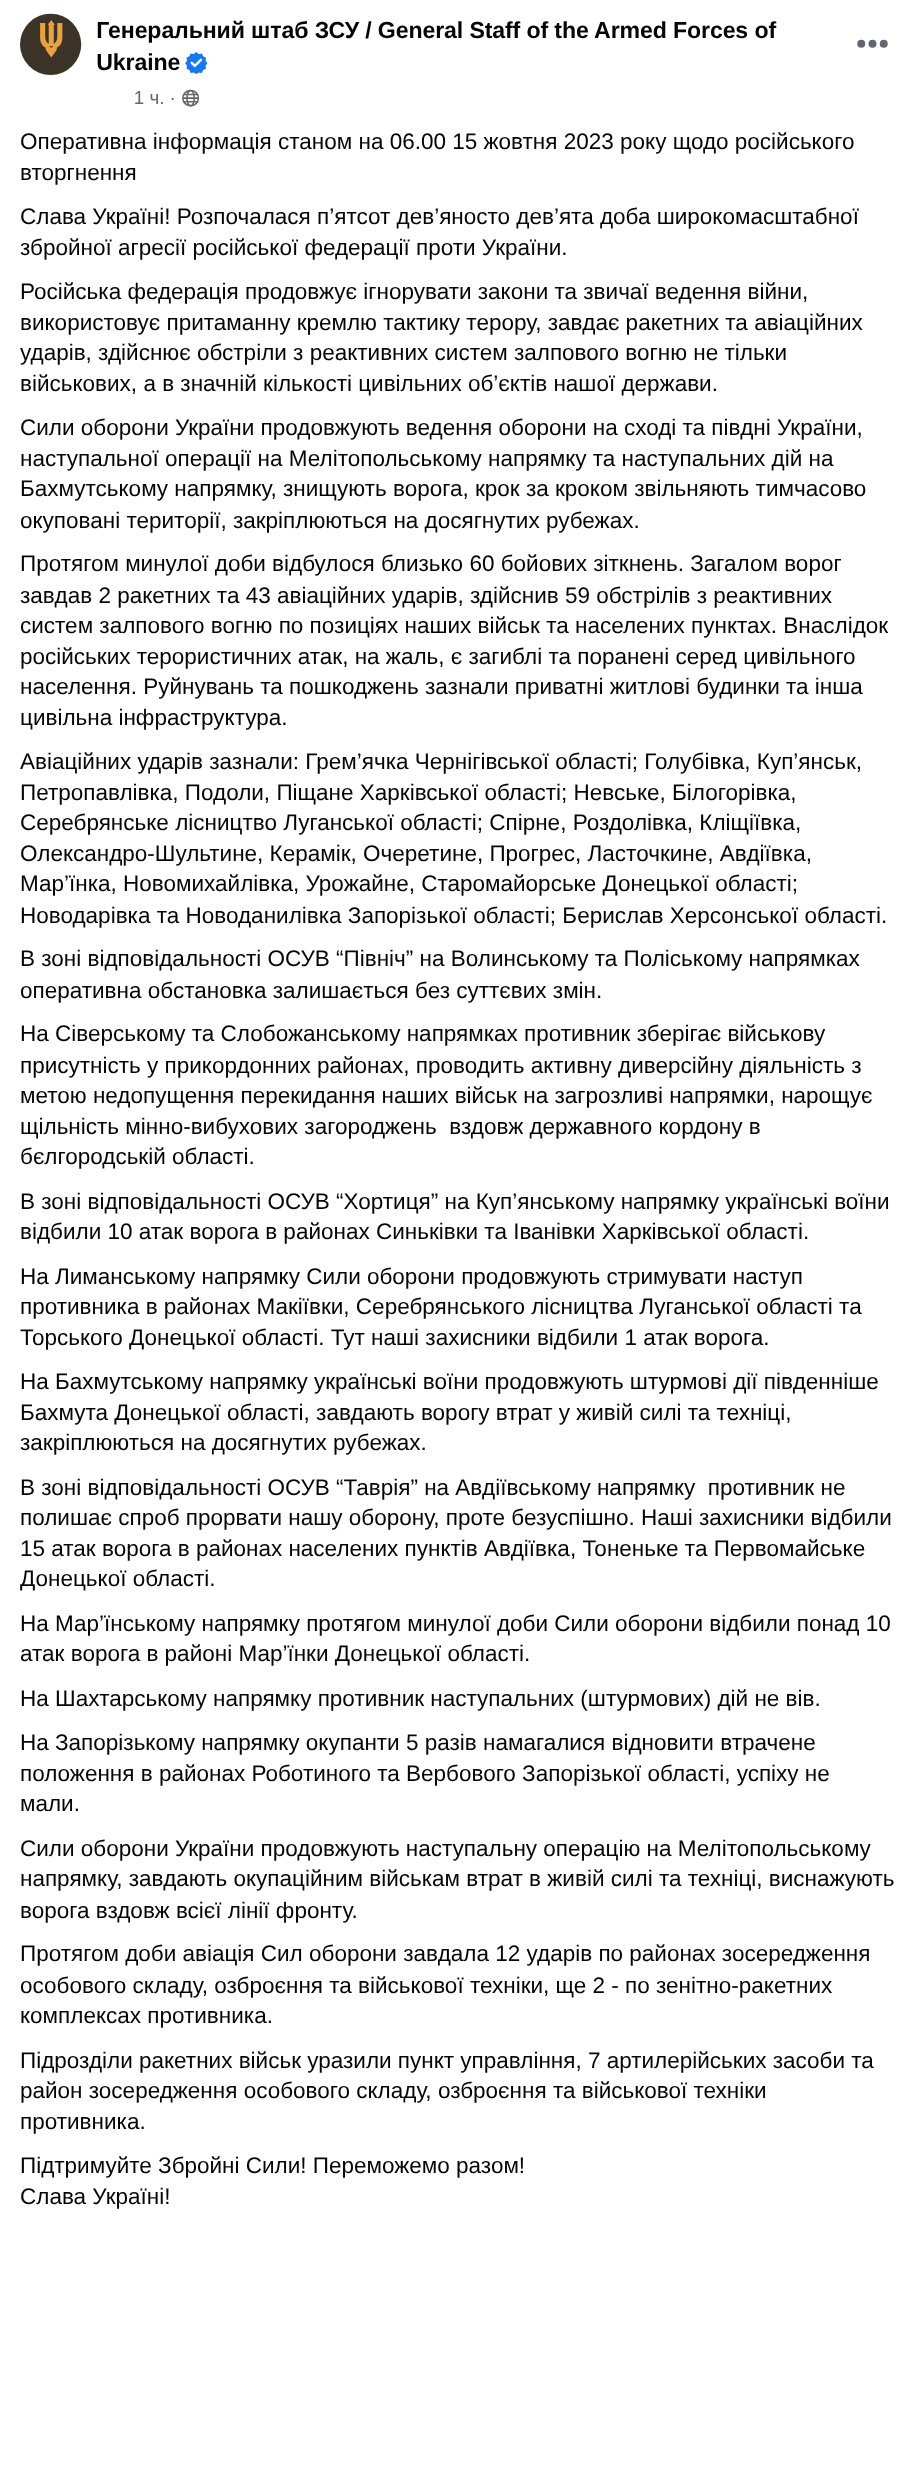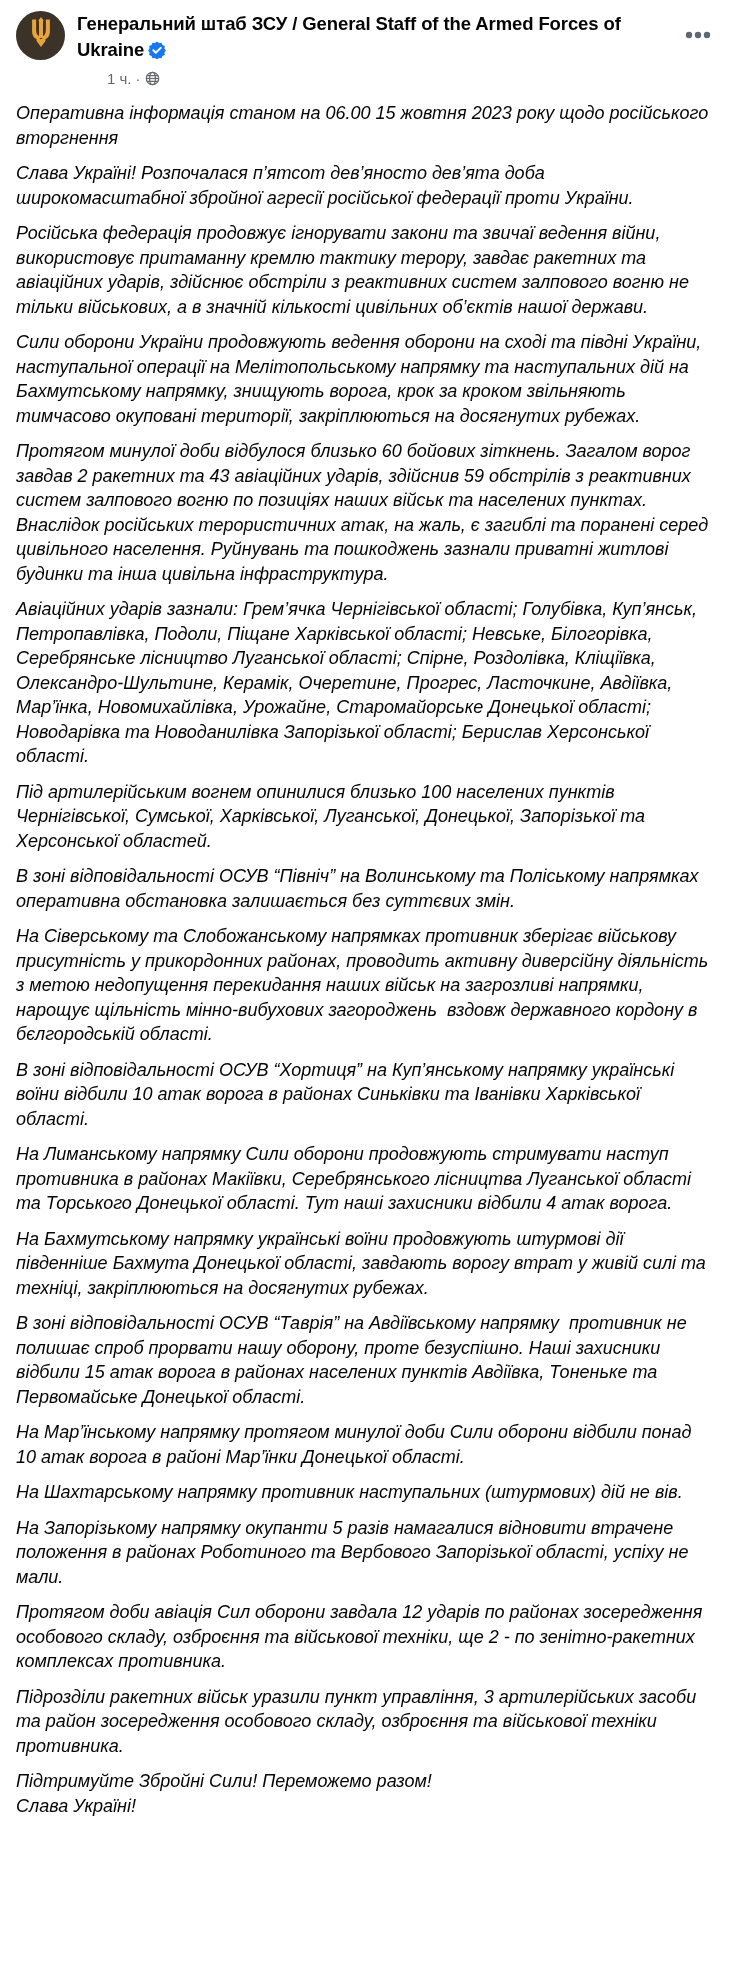--- a/index.html
+++ b/index.html
@@ -71,21 +71,20 @@
   
   .post-body{
     padding:14px 16px 0 16px;
     font-size:18px;
     line-height:24.5px;
     color:var(--color-text,#050505);
   }
   .post-paragraph{
     margin:0 0 11px 0;
     white-space:pre-wrap;
-    font-style:italic;
   }
   .post-paragraph:last-child{margin-bottom:0;}
   
   .badge-circle{fill:var(--color-verified,#1877f2);}
   .badge-check{stroke:#ffffff;stroke-width:2.6;fill:none;stroke-linecap:round;stroke-linejoin:round;}
   .trident-fill{fill:var(--color-trident,#e8a33d);}
   .globe-stroke{stroke:var(--color-meta,#65676b);fill:none;stroke-width:1.3;}
   .dot-fill{fill:var(--color-dots,#606770);}
 </style>
 </head>
@@ -146,29 +145,29 @@
 
   </div>
 
   <div class="post-body">
       <p class="post-paragraph">Оперативна інформація станом на 06.00 15 жовтня 2023 року щодо російського вторгнення</p>
       <p class="post-paragraph">Слава Україні! Розпочалася п’ятсот дев’яносто дев’ята доба широкомасштабної збройної агресії російської федерації проти України.</p>
       <p class="post-paragraph">Російська федерація продовжує ігнорувати закони та звичаї ведення війни, використовує притаманну кремлю тактику терору, завдає ракетних та авіаційних ударів, здійснює обстріли з реактивних систем залпового вогню не тільки військових, а в значній кількості цивільних об’єктів нашої держави.</p>
       <p class="post-paragraph">Сили оборони України продовжують ведення оборони на сході та півдні України, наступальної операції на Мелітопольському напрямку та наступальних дій на Бахмутському напрямку, знищують ворога, крок за кроком звільняють тимчасово окуповані території, закріплюються на досягнутих рубежах.</p>
       <p class="post-paragraph">Протягом минулої доби відбулося близько 60 бойових зіткнень. Загалом ворог завдав 2 ракетних та 43 авіаційних ударів, здійснив 59 обстрілів з реактивних систем залпового вогню по позиціях наших військ та населених пунктах. Внаслідок російських терористичних атак, на жаль, є загиблі та поранені серед цивільного населення. Руйнувань та пошкоджень зазнали приватні житлові будинки та інша цивільна інфраструктура.</p>
       <p class="post-paragraph">Авіаційних ударів зазнали: Грем’ячка Чернігівської області; Голубівка, Куп’янськ, Петропавлівка, Подоли, Піщане Харківської області; Невське, Білогорівка, Серебрянське лісництво Луганської області; Спірне, Роздолівка, Кліщіївка, Олександро-Шультине, Керамік, Очеретине, Прогрес, Ласточкине, Авдіївка, Мар’їнка, Новомихайлівка, Урожайне, Старомайорське Донецької області; Новодарівка та Новоданилівка Запорізької області; Берислав Херсонської області.</p>
-      <p class="post-paragraph">Під артилерійським вогнем опинилися близько 100 населених пунктів Чернігівської, Сумської, Харківської, Луганської, Донецької, Запорізької та Херсонської областей.</p>
       <p class="post-paragraph">В зоні відповідальності ОСУВ “Північ” на Волинському та Поліському напрямках оперативна обстановка залишається без суттєвих змін.</p>
       <p class="post-paragraph">На Сіверському та Слобожанському напрямках противник зберігає військову присутність у прикордонних районах, проводить активну диверсійну діяльність з метою недопущення перекидання наших військ на загрозливі напрямки, нарощує щільність мінно-вибухових загороджень  вздовж державного кордону в бєлгородській області.</p>
       <p class="post-paragraph">В зоні відповідальності ОСУВ “Хортиця” на Куп’янському напрямку українські воїни відбили 10 атак ворога в районах Синьківки та Іванівки Харківської області.</p>
-      <p class="post-paragraph">На Лиманському напрямку Сили оборони продовжують стримувати наступ противника в районах Макіївки, Серебрянського лісництва Луганської області та Торського Донецької області. Тут наші захисники відбили 4 атак ворога.</p>
+      <p class="post-paragraph">На Лиманському напрямку Сили оборони продовжують стримувати наступ противника в районах Макіївки, Серебрянського лісництва Луганської області та Торського Донецької області. Тут наші захисники відбили 1 атак ворога.</p>
       <p class="post-paragraph">На Бахмутському напрямку українські воїни продовжують штурмові дії південніше Бахмута Донецької області, завдають ворогу втрат у живій силі та техніці, закріплюються на досягнутих рубежах.</p>
       <p class="post-paragraph">В зоні відповідальності ОСУВ “Таврія” на Авдіївському напрямку  противник не полишає спроб прорвати нашу оборону, проте безуспішно. Наші захисники відбили 15 атак ворога в районах населених пунктів Авдіївка, Тоненьке та Первомайське Донецької області.</p>
       <p class="post-paragraph">На Мар’їнському напрямку протягом минулої доби Сили оборони відбили понад 10 атак ворога в районі Мар’їнки Донецької області.</p>
       <p class="post-paragraph">На Шахтарському напрямку противник наступальних (штурмових) дій не вів.</p>
       <p class="post-paragraph">На Запорізькому напрямку окупанти 5 разів намагалися відновити втрачене положення в районах Роботиного та Вербового Запорізької області, успіху не мали.</p>
+      <p class="post-paragraph">Сили оборони України продовжують наступальну операцію на Мелітопольському напрямку, завдають окупаційним військам втрат в живій силі та техніці, виснажують ворога вздовж всієї лінії фронту.</p>
       <p class="post-paragraph">Протягом доби авіація Сил оборони завдала 12 ударів по районах зосередження особового складу, озброєння та військової техніки, ще 2 - по зенітно-ракетних комплексах противника.</p>
-      <p class="post-paragraph">Підрозділи ракетних військ уразили пункт управління, 3 артилерійських засоби та район зосередження особового складу, озброєння та військової техніки противника.</p>
+      <p class="post-paragraph">Підрозділи ракетних військ уразили пункт управління, 7 артилерійських засоби та район зосередження особового складу, озброєння та військової техніки противника.</p>
       <p class="post-paragraph">Підтримуйте Збройні Сили! Переможемо разом!
 Слава Україні!</p>
     </div>
 
 </div>
 
 </body></html>

